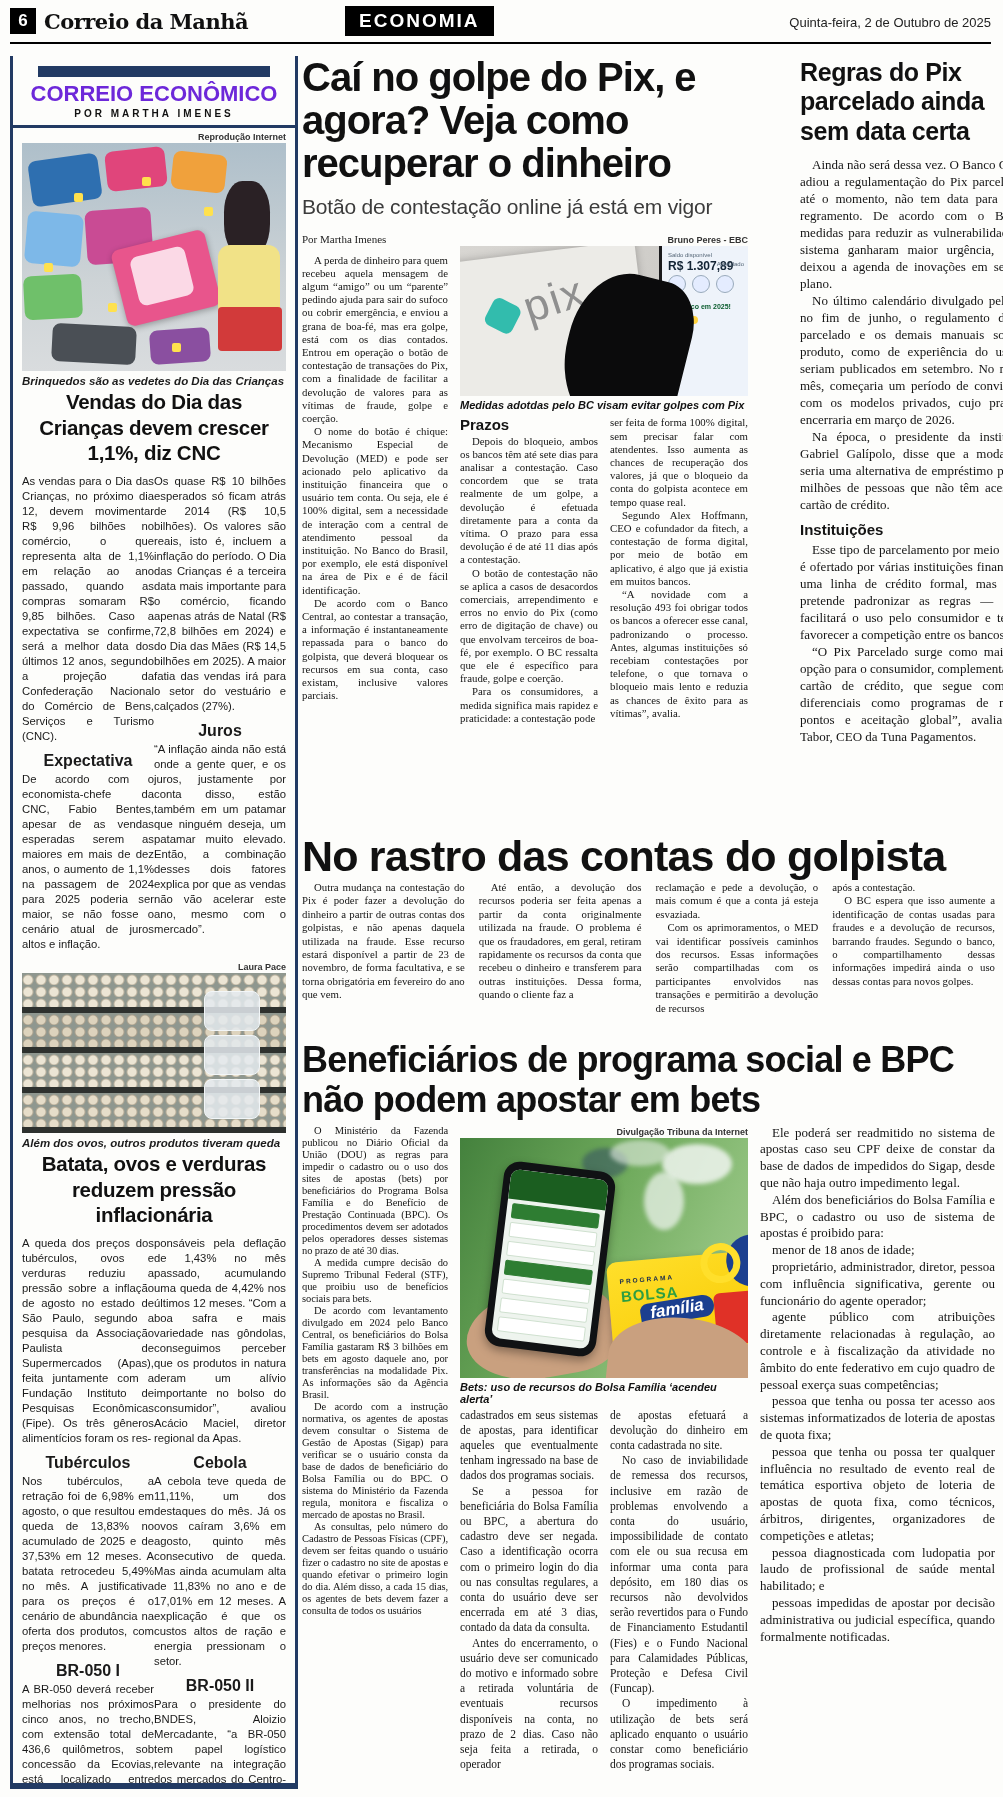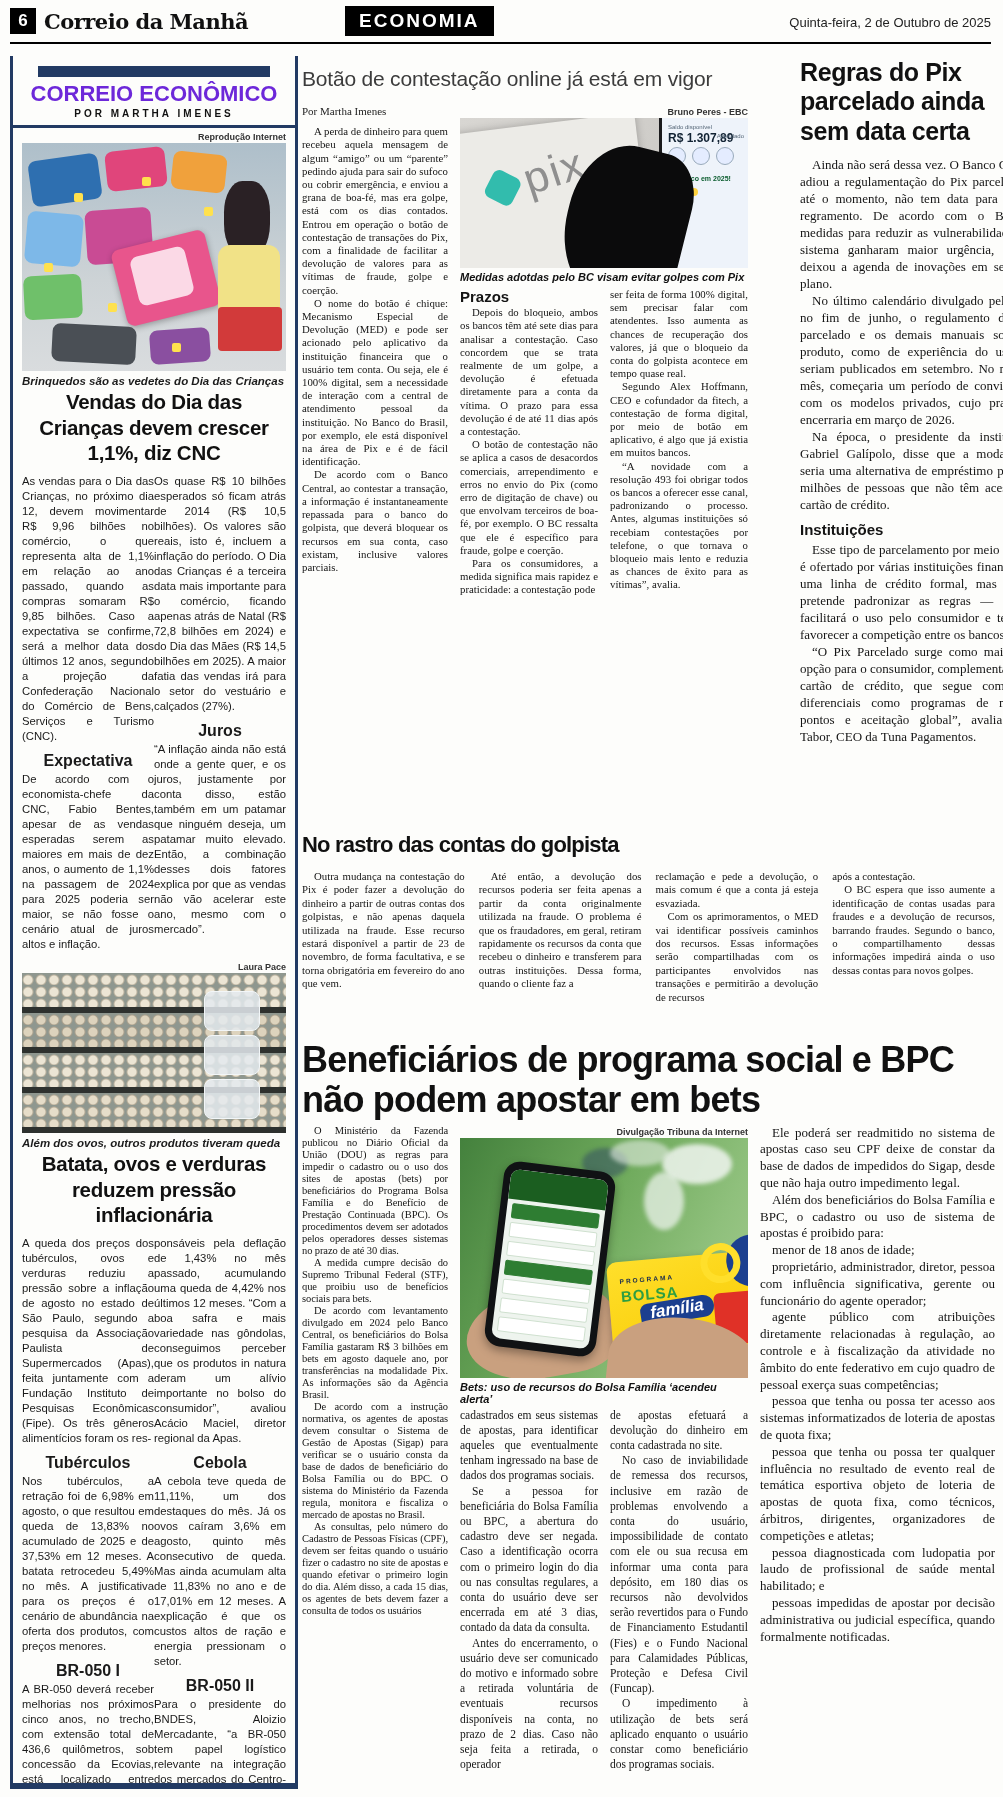--- a/index.html
+++ b/index.html
@@ -92,21 +92,21 @@
   .main-cols23{display:flex;gap:12px;margin-top:5px;}
   .mcol{flex:1;font-size:10.8px;line-height:13.2px;}
   .sub-sans{font-family:"Liberation Sans",sans-serif;font-size:15px;font-weight:700;margin:2px 0 3px 0;text-indent:0;}
   .m-caption{font-size:11px;font-style:italic;font-weight:600;margin:3px 0 1px 0;}
   
   .sidebar-zone{position:absolute;top:56px;left:800px;width:237px;height:776px;overflow:hidden;}
   .sb-h2{font-size:25px;font-weight:600;line-height:1.17;letter-spacing:-0.4px;margin:2px 0 10px 0;}
   .sb-body{font-size:13px;line-height:17px;}
   
   .rastro-zone{position:absolute;top:832px;left:302px;width:693px;height:206px;overflow:hidden;}
-  .rastro-h2{font-size:22px;font-weight:700;letter-spacing:-0.8px;margin:0 0 12px 0;}
+  .rastro-h2{font-size:43px;font-weight:700;letter-spacing:-0.8px;margin:0 0 0 0;}
   .rastro-cols{display:flex;gap:14px;}
   .rcol{flex:1;font-size:10.8px;line-height:13.4px;}
   
   .bets-zone{position:absolute;top:1040px;left:302px;width:693px;height:749px;overflow:hidden;}
   .bets-h2{font-size:36px;font-weight:700;line-height:1.12;letter-spacing:-0.8px;margin:0;}
   .bets-body{display:flex;gap:12px;margin-top:4px;}
   .bcol1{width:146px;font-size:10.5px;line-height:12px;letter-spacing:-0.1px;}
   .bets-mid{width:288px;}
   .bets-cols23{display:flex;gap:12px;margin-top:3px;}
   .bcol{flex:1;font-size:11.5px;line-height:15.2px;}
@@ -217,20 +217,21 @@
           </div>
         <div class="lc-sub">BR-050 II</div>
         <div>
             <p>Para o presidente do BNDES, Aloizio Mercadante, “a BR-050 tem papel logístico relevante na integração dos mercados do Centro-Oeste com os centros consumidores e os portos do Sudeste, sendo um dos principais corredores rodoviários para o escoamento da produção”.</p>
           </div>
       </div>
     </div>
   </div>
 
   <div class="main-zone">
+    <h1 class="main-h1">Caí no golpe do Pix, e agora? Veja como recuperar o dinheiro</h1>
     <div class="main-sub">Botão de contestação online já está em vigor</div>
     <div class="main-body">
       <div class="mcol1 serif">
         <div class="byline">Por Martha Imenes</div>
         <div>
             <p>A perda de dinheiro para quem recebeu aquela mensagem de algum “amigo” ou um “parente” pedindo ajuda para sair do sufoco ou cobrir emergência, e enviou a grana de boa-fé, mas era golpe, está com os dias contados. Entrou em operação o botão de contestação de transações do Pix, com a finalidade de facilitar a devolução de valores para as vítimas de fraude, golpe e coerção.</p>
             <p>O nome do botão é chique: Mecanismo Especial de Devolução (MED) e pode ser acionado pelo aplicativo da instituição financeira que o usuário tem conta. Ou seja, ele é 100% digital, sem a necessidade de interação com a central de atendimento pessoal da instituição. No Banco do Brasil, por exemplo, ele está disponível na área de Pix e é de fácil identificação.</p>
             <p>De acordo com o Banco Central, ao contestar a transação, a informação é instantaneamente repassada para o banco do golpista, que deverá bloquear os recursos em sua conta, caso existam, inclusive valores parciais.</p>
           </div>
       </div>

